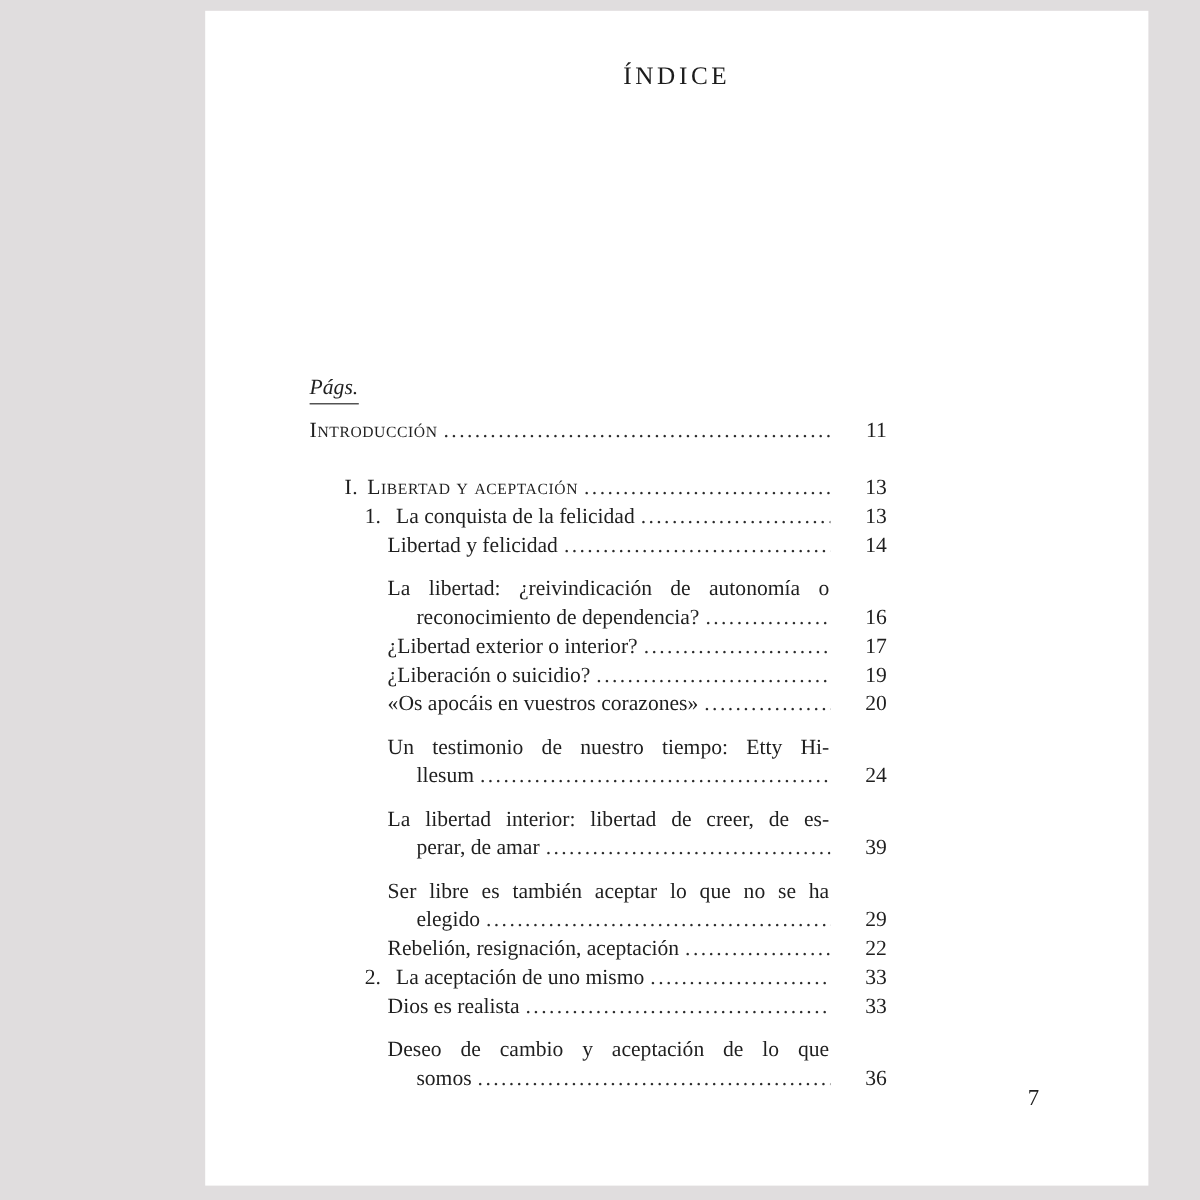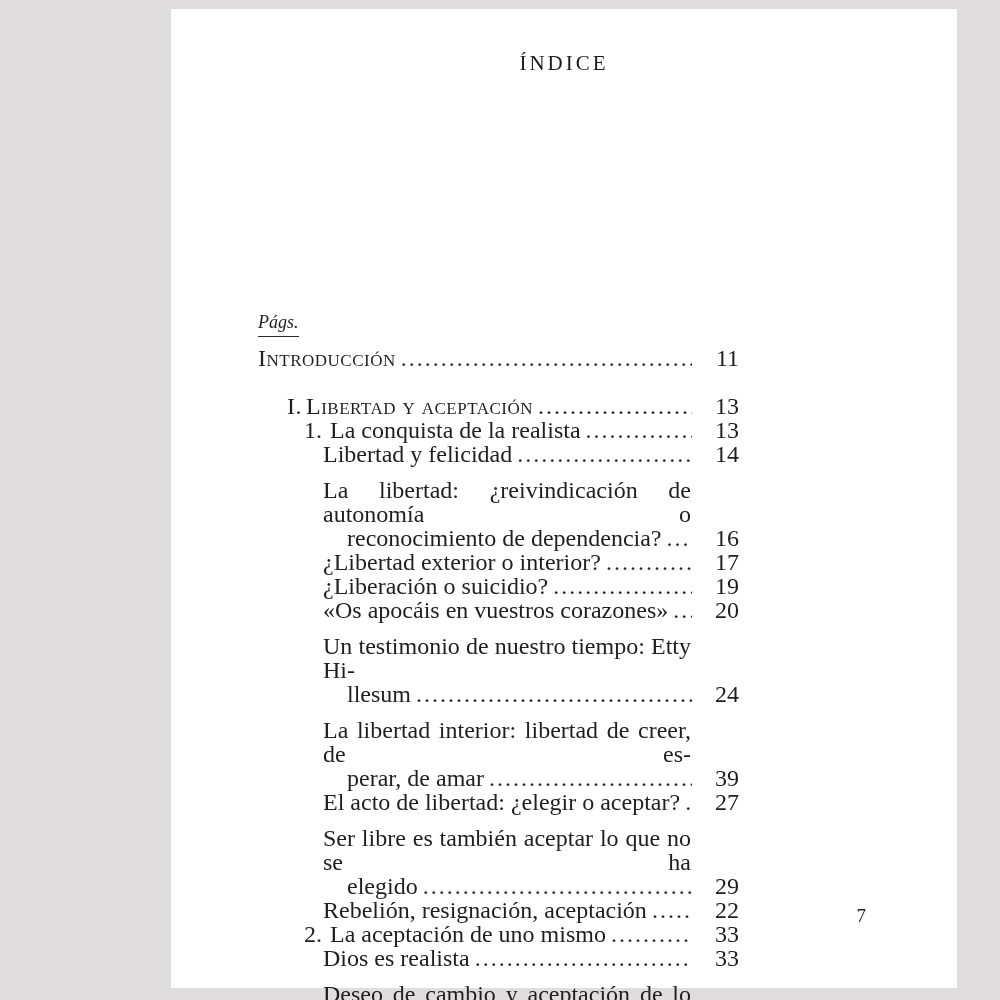--- a/index.html
+++ b/index.html
@@ -36,21 +36,21 @@
   .pags {
     display: inline-block;
     font-style: italic;
     font-size: 18px;
     padding-bottom: 3px;
     border-bottom: 1.2px solid #2a2a2a;
   }
   .toc-line {
     display: flex;
     align-items: baseline;
-    font-size: 24px;
+    font-size: 18px;
     line-height: 24px;
     white-space: nowrap;
     justify-content: space-between;
   }
   .toc-line.gap { margin-top: 24px; }
   .toc-line.lv0 { padding-left: 0; }
   .toc-line.lv1 { padding-left: 29px; }
   .toc-line.lv2 { padding-left: 46px; }
   .toc-line.lv3 { padding-left: 65px; }
   .toc-line.lv4 { padding-left: 89px; }
@@ -113,21 +113,21 @@
             <span class="pagenum">11</span>
           </div>
           <div class="toc-line lv1 smallcaps gap">
             <span class="prefix">I.</span>
             <span class="entry-text">Libertad y aceptación</span>
             <span class="leader"></span>
             <span class="pagenum">13</span>
           </div>
           <div class="toc-line lv2">
             <span class="prefix">1.</span>
-            <span class="entry-text">La conquista de la realista</span>
+            <span class="entry-text">La conquista de la felicidad</span>
             <span class="leader"></span>
             <span class="pagenum">13</span>
           </div>
           <div class="toc-line lv3">
             <span class="entry-text">Libertad y felicidad</span>
             <span class="leader"></span>
             <span class="pagenum">14</span>
           </div>
           <div class="toc-line lv3 justify">
             <span class="entry-text">La libertad: ¿reivindicación de autonomía o</span>
@@ -160,25 +160,20 @@
             <span class="leader"></span>
             <span class="pagenum">24</span>
           </div>
           <div class="toc-line lv3 justify">
             <span class="entry-text">La libertad interior: libertad de creer, de es-</span>
           </div>
           <div class="toc-line lv4">
             <span class="entry-text">perar, de amar</span>
             <span class="leader"></span>
             <span class="pagenum">39</span>
-          </div>
-          <div class="toc-line lv3">
-            <span class="entry-text">El acto de libertad: ¿elegir o aceptar?</span>
-            <span class="leader"></span>
-            <span class="pagenum">27</span>
           </div>
           <div class="toc-line lv3 justify">
             <span class="entry-text">Ser libre es también aceptar lo que no se ha</span>
           </div>
           <div class="toc-line lv4">
             <span class="entry-text">elegido</span>
             <span class="leader"></span>
             <span class="pagenum">29</span>
           </div>
           <div class="toc-line lv3">

